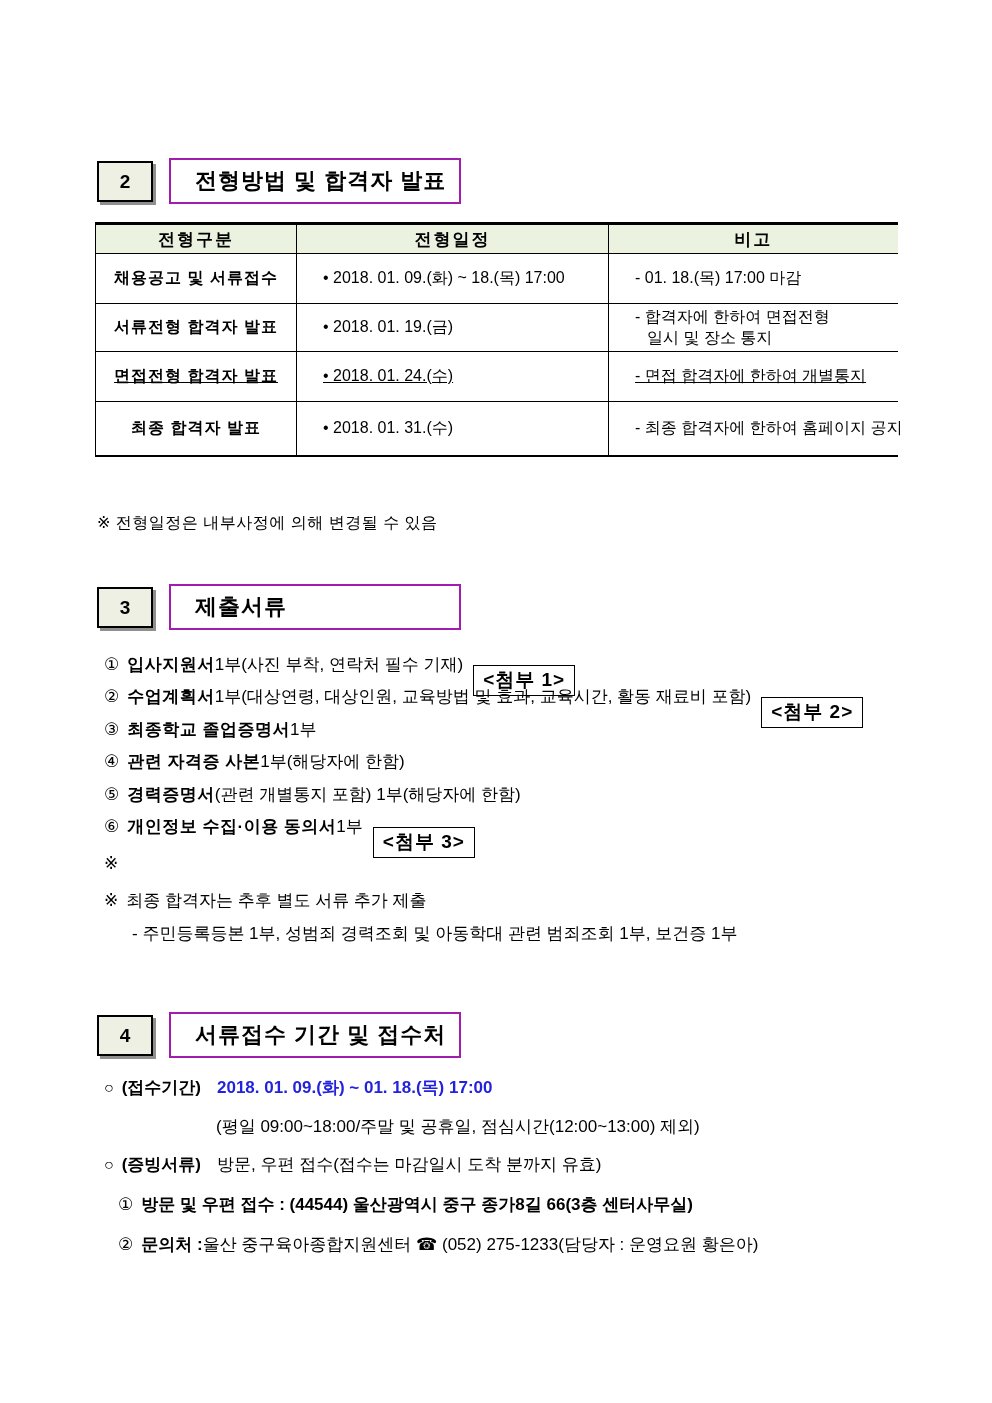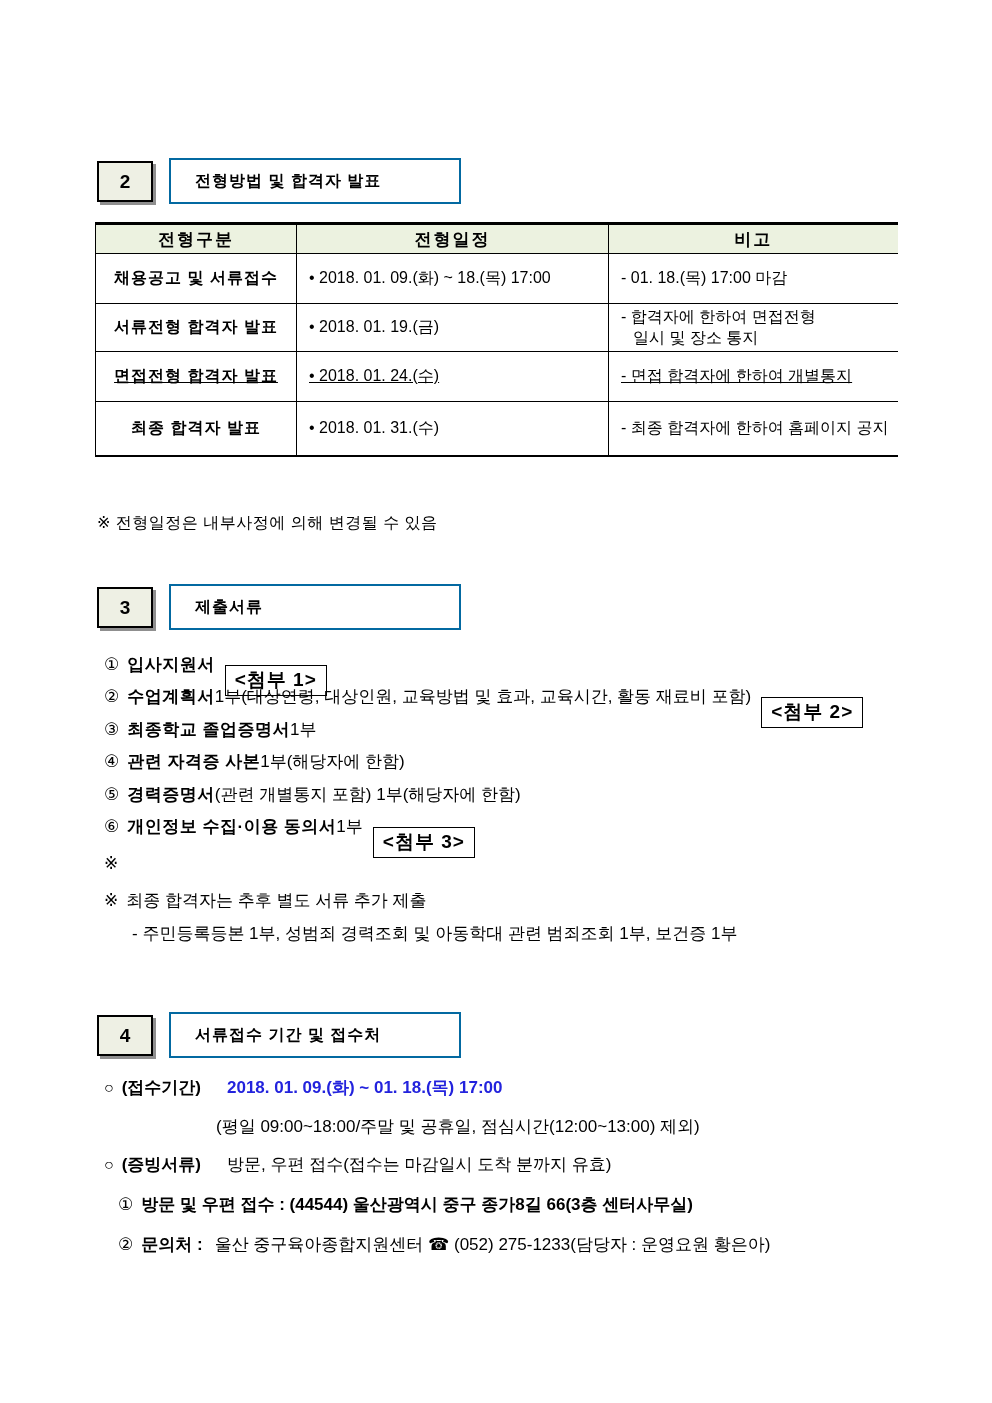--- a/index.html
+++ b/index.html
@@ -11,44 +11,44 @@
   .sec-head { position:absolute; display:flex; align-items:flex-start; gap:16px; }
   .num-box {
     width:56px; height:41px; margin-top:3px;
     background:var(--box_bg); border:2px solid #000;
     box-shadow:3px 3px 0 #8f8f8f;
     display:flex; align-items:center; justify-content:center;
     font-weight:bold; font-size:19px;
   }
   .title-box {
     width:292px; height:46px;
-    background:#fff; border:2px solid #0369a1;
+    background:#fff; border:2px solid #a21caf;
     display:flex; align-items:center; padding-left:24px;
-    font-weight:bold; font-size:16px; letter-spacing:1px;
+    font-weight:bold; font-size:22px; letter-spacing:1px;
   }
 
   
   .sched-table {
     position:absolute; left:95px; top:222px;
     border-collapse:collapse; table-layout:fixed; width:802px;
     border-top:3px solid #000; border-bottom:2px solid #000; border-left:1px solid #000;
     font-size:16px;
   }
   .sched-table col.c1 { width:201px; }
   .sched-table col.c2 { width:312px; }
   .sched-table col.c3 { width:289px; }
   .sched-table th {
     background:var(--header_bg); font-weight:bold; font-size:17px;
     border-bottom:1.5px solid #000; height:30px; letter-spacing:2px;
   }
   .sched-table th + th, .sched-table td + td { border-left:1.5px solid #000; }
   .sched-table tr + tr td { border-top:1px solid #000; }
   .sched-table td { padding:2px 0; }
   .sched-table td.cat { text-align:center; font-weight:bold; letter-spacing:1px; }
-  .sched-table td.sch, .sched-table td.note { padding-left:12px; white-space:nowrap; overflow:visible; }
+  .sched-table td.sch, .sched-table td.note { padding-left:26px; white-space:nowrap; overflow:visible; }
   .note .l2 { padding-left:12px; }
 
   .footnote { position:absolute; left:97px; top:513px; font-size:16px; letter-spacing:0.5px; }
 
   
   .docs { position:absolute; left:104px; top:648px; font-size:17px; }
   .doc-line { height:32.5px; display:flex; align-items:center; white-space:nowrap; }
   .doc-num { margin-right:8px; }
   .doc-bold { font-weight:bold; letter-spacing:0.5px; }
   .attach-tag {
@@ -58,21 +58,21 @@
   .doc-note { margin-top:4px; height:33px; display:flex; align-items:center; white-space:nowrap; }
   .doc-note .mark { margin-right:8px; }
   .u-wrap { text-decoration:underline; text-underline-offset:4px; }
   .blue { color:var(--blue); font-weight:bold; }
   .doc-subline { padding-left:28px; height:32px; display:flex; align-items:center; white-space:nowrap; }
 
   
   .recv { position:absolute; left:104px; top:1068px; font-size:17px; }
   .recv-line { height:39px; display:flex; align-items:center; white-space:nowrap; }
   .recv-line .circ { margin-right:8px; font-size:16px; }
-  .lbl-bold { font-weight:bold; margin-right:26px; }
+  .lbl-bold { font-weight:bold; margin-right:16px; }
   .blue-bold { color:var(--blue); font-weight:bold; }
   .recv-detail { padding-left:112px; height:38px; display:flex; align-items:center; white-space:nowrap; }
   .recv-sub { padding-left:14px; height:40px; display:flex; align-items:center; white-space:nowrap; }
   .recv-sub .num { margin-right:8px; }
   .all-bold { font-weight:bold; }
 </style>
 </head>
 <body>
 
 <div class="page">
@@ -132,20 +132,21 @@
     </div>
     <div class="title-box">
       <span>제출서류</span>
     </div>
   </div>
 
   <div class="docs">
     <div class="doc-line">
       <span class="doc-num">①</span>
       <span class="doc-bold">입사지원서</span>
+      <span> 1부(사진 부착, 연락처 필수 기재)</span>
       <span class="attach-tag">&lt;첨부 1&gt;</span>
     </div>
     <div class="doc-line">
       <span class="doc-num">②</span>
       <span class="doc-bold">수업계획서</span>
       <span> 1부(대상연령, 대상인원, 교육방법 및 효과, 교육시간, 활동 재료비 포함)</span>
       <span class="attach-tag">&lt;첨부 2&gt;</span>
     </div>
     <div class="doc-line">
       <span class="doc-num">③</span>
@@ -199,18 +200,18 @@
       <span class="circ">○</span>
       <span class="lbl-bold">(증빙서류)</span>
       <span>방문, 우편 접수(접수는 마감일시 도착 분까지 유효)</span>
     </div>
     <div class="recv-sub">
       <span class="num">①</span>
       <span class="all-bold">방문 및 우편 접수 : (44544) 울산광역시 중구 종가8길 66(3층 센터사무실)</span>
     </div>
     <div class="recv-sub">
       <span class="num">②</span>
-      <span class="lbl-bold" style="margin-right:12px;">문의처 :</span>
+      <span class="lbl-bold" style="margin-right:0;">문의처 :</span>
       <span> 울산 중구육아종합지원센터 ☎ (052) 275-1233(담당자 : 운영요원 황은아)</span>
     </div>
   </div>
 
 </div>
 
 </body></html>

